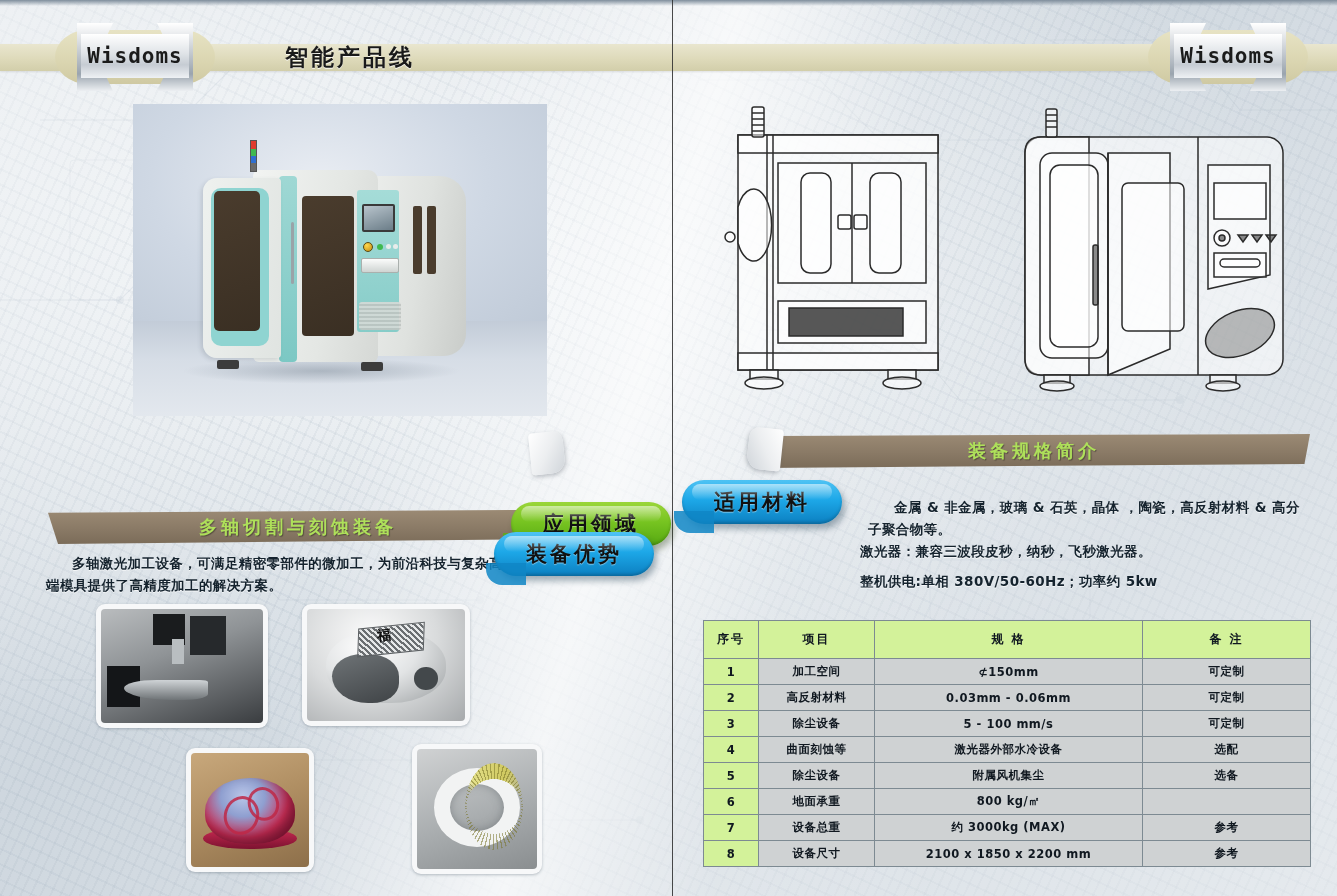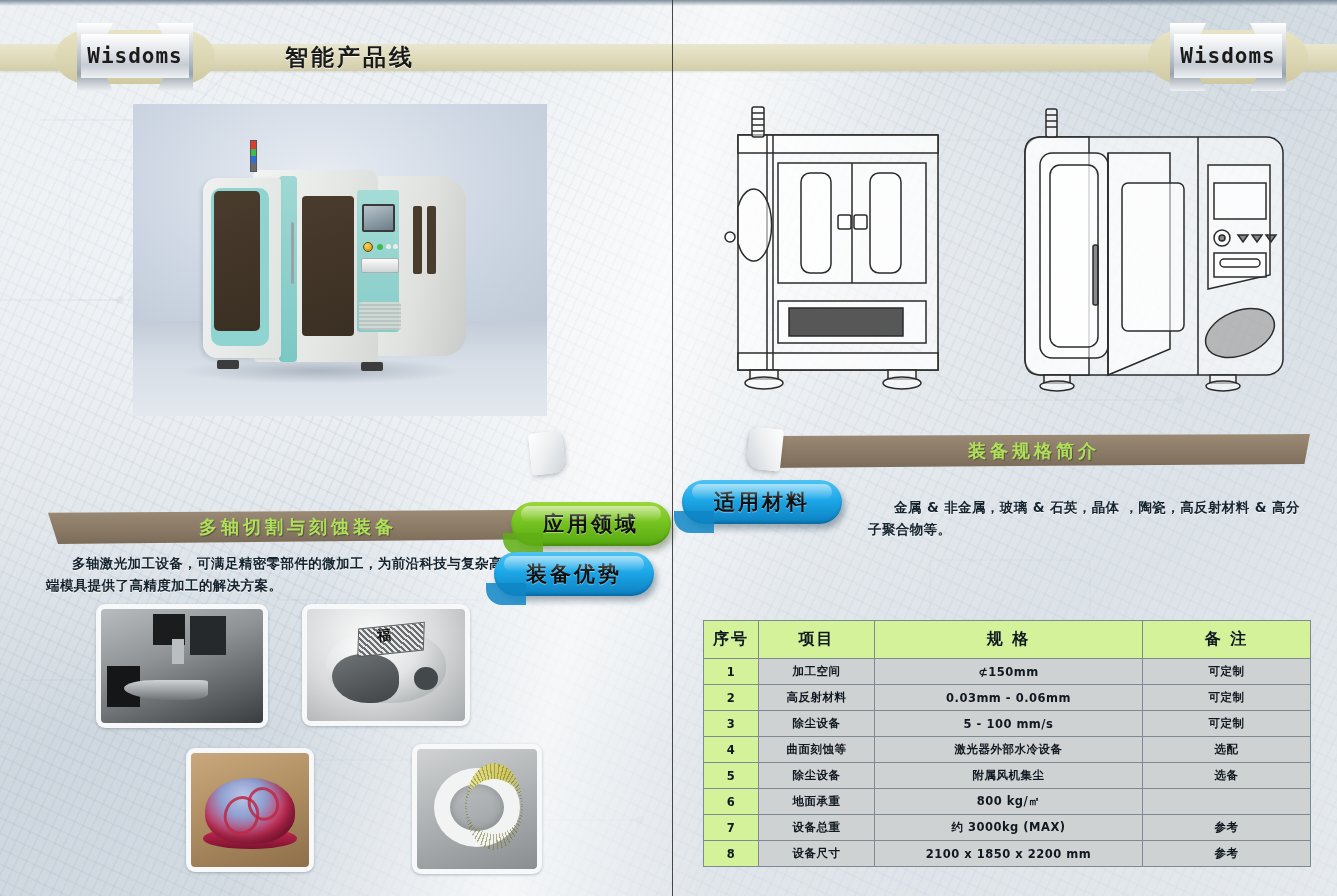--- a/index.html
+++ b/index.html
@@ -193,21 +193,21 @@
   }
   .pill.green { background: linear-gradient(180deg,#9bd63a 0%, #77c421 45%, #55a811 100%);
                 box-shadow: 3px 5px 6px rgba(40,60,20,0.35), inset 0 -2px 3px rgba(0,0,0,0.18); }
   .pill.blue  { background: linear-gradient(180deg,#4fc3f4 0%, #1da8e8 45%, #0c7fc0 100%);
                 box-shadow: 3px 5px 6px rgba(15,45,70,0.35), inset 0 -2px 3px rgba(0,0,0,0.18); }
   .pill .tail { position:absolute; left:-8px; bottom:-9px; width:40px; height:22px;
                 border-radius:0 0 0 16px; opacity:.85; }
   .pill.green .tail { background:#5fae15; }
   .pill.blue  .tail { background:#0f86c6; }
   #pill-app  { left:511px; top:493px;margin-top:9px; }
-  #pill-adv  { left:494px; top:552px;align-items:center; }
+  #pill-adv  { left:494px; top:532px;align-items:center; }
   #pill-mat  { left:682px; top:480px; }
   #pill-par  { left:684px; top:540px; }
 
   
   .thumb {
     position:absolute; background:#f7f8f9; border-radius:9px; padding:5px;
     box-shadow: 0 1px 3px rgba(70,85,100,0.35);
   }
   .thumb .inner { width:100%; height:100%; border-radius:4px; overflow:hidden; position:relative; }
   #thumb-1 { left:96px; top:604px; width:172px; height:124px; }
@@ -267,21 +267,21 @@
 
   
   #spec-table {
     position:absolute; left:703px; top:620px; width:608px;
     border-collapse: collapse; font-size:11.5px; color:#101820;
   }
   #spec-table th, #spec-table td {
     border:1px solid #7d8a92; height:26px; text-align:center;
     font-weight:700; letter-spacing:0.5px;
   }
-  #spec-table thead th { background:#d3f29a; font-size:16px; letter-spacing:2px; height:38px; }
+  #spec-table thead th { background:#d3f29a; font-size:12px; letter-spacing:2px; height:38px; }
   #spec-table td.no  { background:#d3f29a; width:55px; }
   #spec-table td.item{ background:#cfd2d3; width:116px; }
   #spec-table td.spec{ background:#cfd2d3;text-align:center; }
   #spec-table td.note{ background:#cfd2d3; width:168px; }
   #spec-table td.spec, #spec-table td.note { font-weight:700; }
 </style>
 </head>
 <body>
 
 <div id="page">
@@ -448,20 +448,24 @@
   </div>
   <div class="torn-curl" id="curl-left"></div>
 
   <div class="banner" id="banner-right">
     <span>装备规格简介</span>
   </div>
   <div class="torn-curl" id="curl-right"></div>
 
   <div class="body-text" id="copy-left-2">多轴激光加工设备，可满足精密零部件的微加工，为前沿科技与复杂高端模具提供了高精度加工的解决方案。</div>
   <div class="body-text" id="copy-right-1">金属 &amp; 非金属，玻璃 &amp; 石英，晶体 ，陶瓷，高反射材料 &amp; 高分子聚合物等。</div>
+  <div class="body-text" id="copy-right-2">
+    <div>激光器：兼容三波段皮秒，纳秒，飞秒激光器。</div>
+    <div>整机供电:单相 380V/50-60Hz；功率约 5kw</div>
+  </div>
 
   <div class="pill green" id="pill-app">
     <div class="tail"></div>
     <span>应用领域</span>
   </div>
   <div class="pill blue" id="pill-adv">
     <div class="tail"></div>
     <span>装备优势</span>
   </div>
   <div class="pill blue" id="pill-mat">

